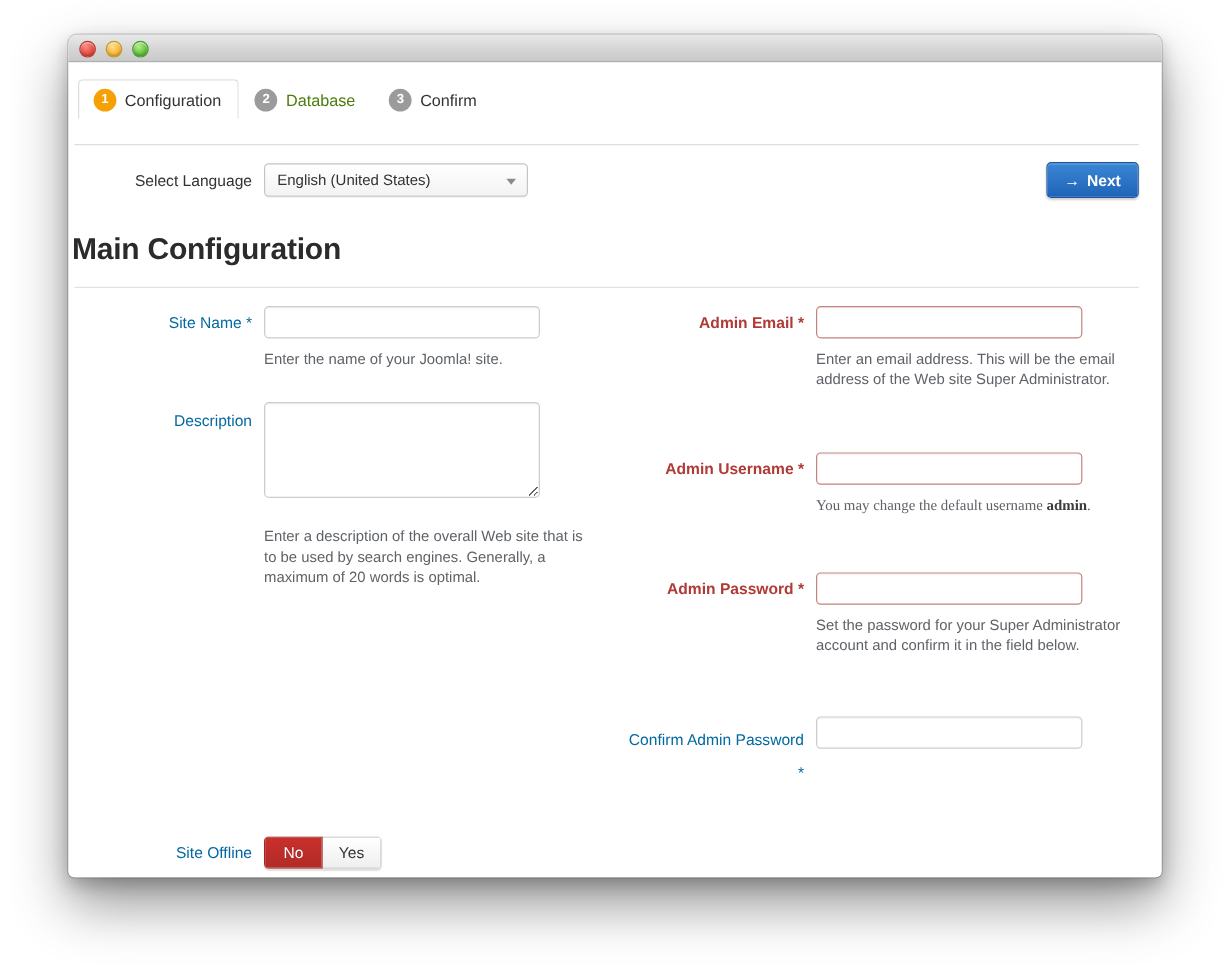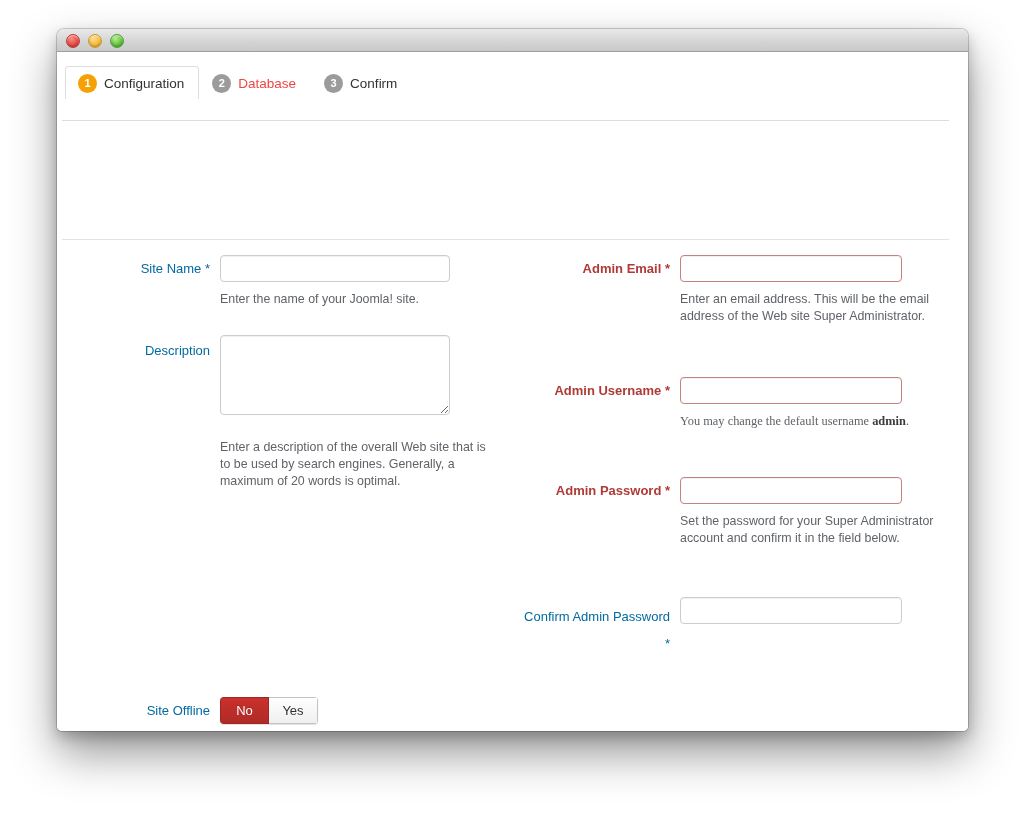--- a/index.html
+++ b/index.html
@@ -95,21 +95,21 @@
     border-radius: 4px 4px 0 0;
     margin-bottom: -1px;
     white-space: nowrap;
   }
   .tab.active {
     background: #ffffff;
     border-color: #dddddd;
     border-bottom-color: #ffffff;
     color: #333333;
   }
-  .tab .label-link { color: #ef4444; }
+  .tab .label-link { color: #4d7c0f; }
   .badge {
     width: 19px;
     height: 19px;
     border-radius: 50%;
     font-size: 11px;
     font-weight: bold;
     color: #ffffff;
     display: flex;
     align-items: center;
     justify-content: center;
@@ -321,21 +321,35 @@
       </div>
 
       <div class="tab">
         <span class="badge badge-idle">3</span>
         <span>Confirm</span>
       </div>
 
     </div>
     <div id="tabs-underline"></div>
 
-
+    <div id="lang-row">
+      <div id="lang-label">Select Language</div>
+
+      <div id="lang-select">
+        <span>English (United States)</span>
+        <span id="lang-caret"></span>
+      </div>
+
+      <div id="next-button">
+        <span id="next-arrow">→</span>
+        <span>Next</span>
+      </div>
+    </div>
+
+    <div id="main-heading">Main Configuration</div>
     <div id="heading-rule"></div>
 
     <div id="form">
 
       <div class="col-left">
 
         <div class="field" style="height:0;">
           <div class="field-label" style="top:6px;">Site Name *</div>
           <div class="control" style="top:0;">
             <input class="txt" type="text" style="width: 230px;" value="">

